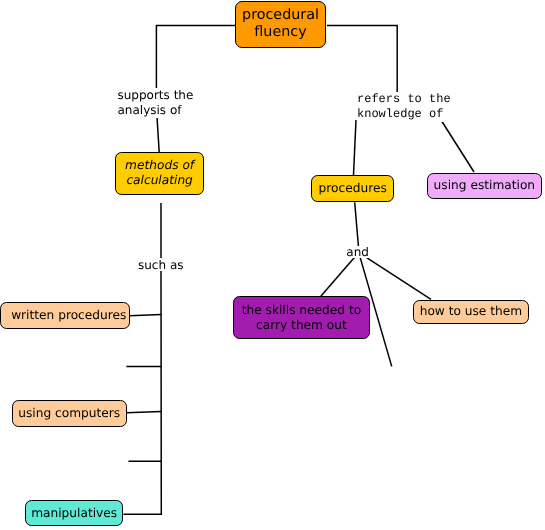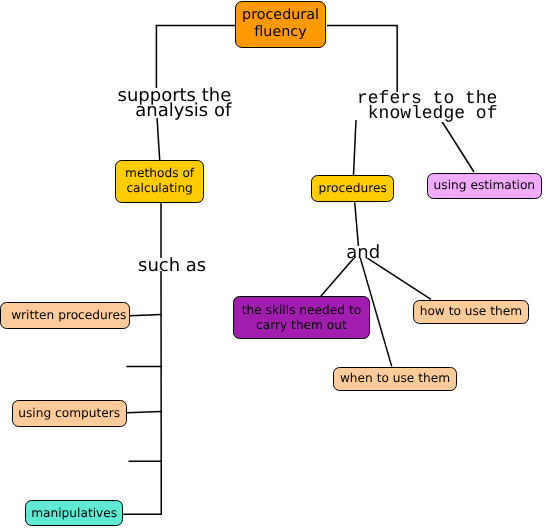--- a/index.html
+++ b/index.html
@@ -6,26 +6,26 @@
   html,body{margin:0;padding:0;}
   body{width:545px;height:530px;background:#ffffff;overflow:hidden;
        font-family:"DejaVu Sans",sans-serif;
        -webkit-font-smoothing:antialiased;text-rendering:geometricPrecision;}
   #map{position:relative;width:545px;height:530px;}
   svg.lines{position:absolute;left:0;top:0;width:545px;height:530px;overflow:visible;}
   .node{position:absolute;box-sizing:border-box;border:1.5px solid #000000;border-radius:6.5px;
         display:flex;align-items:center;justify-content:center;text-align:center;
         font-size:12.2px;line-height:15px;color:#000000;white-space:pre;z-index:2;}
   .node.root{line-height:17px;border-radius:7px;}
-  .lbl{position:absolute;font-size:18px;line-height:15px;color:#000000;text-align:right;
+  .lbl{position:absolute;font-size:12px;line-height:15px;color:#000000;text-align:left;
        white-space:pre;z-index:3;background:#ffffff;}
 
   
   .n-root         {left:235px;    top:0.5px;   width:91px;    height:47px;   background:#ff9900; font-size:14.3px;}
-  .n-methods      {left:115.2px;  top:160px;   width:88.9px;  height:42.9px; background:#ffcc00;}
+  .n-methods      {left:115.2px;  top:152px;   width:88.9px;  height:42.9px; background:#ffcc00;font-style:italic;}
   .n-procedures   {left:311.3px;  top:175.2px; width:82.8px;  height:26.4px; background:#ffcc00;}
   .n-estimation   {left:427px;    top:172.9px; width:114.7px; height:25.8px; background:#f0abfc;}
   .n-written      {left:0px;      top:302.4px; width:129.5px; height:26.5px; background:#ffcc99;padding-left:8px;}
   .n-mental       {left:11.4px;   top:352.4px; width:115px;   height:25.2px; background:#ffcc99;}
   .n-computers    {left:12px;     top:400.4px; width:114.5px; height:26.4px; background:#ffcc99;}
   .n-calculators  {left:12.2px;   top:446.3px; width:116.3px; height:27.1px; background:#ffcc99;}
   .n-manipulatives{left:24.9px;   top:500.3px; width:98.5px;  height:25.7px; background:#5eead4;}
   .n-skills       {left:233px;  top:296.3px; width:136.9px; height:42.9px; background:#a21caf;}
   .n-howto        {left:392.6px;  top:299.5px; width:116.6px; height:24.5px; background:#ffcc99;margin-left:20px;}
   .n-whento       {left:332.8px;  top:366.9px; width:124.4px; height:24.1px; background:#ffcc99;}
@@ -64,21 +64,20 @@
   <div class="node n-methods">methods of
 calculating</div>
   <div class="node n-procedures">procedures</div>
   <div class="node n-estimation">using estimation</div>
   <div class="node n-written">written procedures</div>
   <div class="node n-computers">using computers</div>
   <div class="node n-manipulatives">manipulatives</div>
   <div class="node n-skills">the skills needed to
 carry them out</div>
   <div class="node n-howto">how to use them</div>
-  <div class="node n-whento">when to use them</div>
 
   <div class="lbl l-supports" style="left: 117.5px;">supports the
 analysis of</div>
   <div class="lbl l-refers" style="left: 357px;">refers to the
 knowledge of</div>
   <div class="lbl l-suchas" style="left: 138px;">such as</div>
   <div class="lbl l-and" style="left: 346.3px;">and</div>
 
 </div>
 

